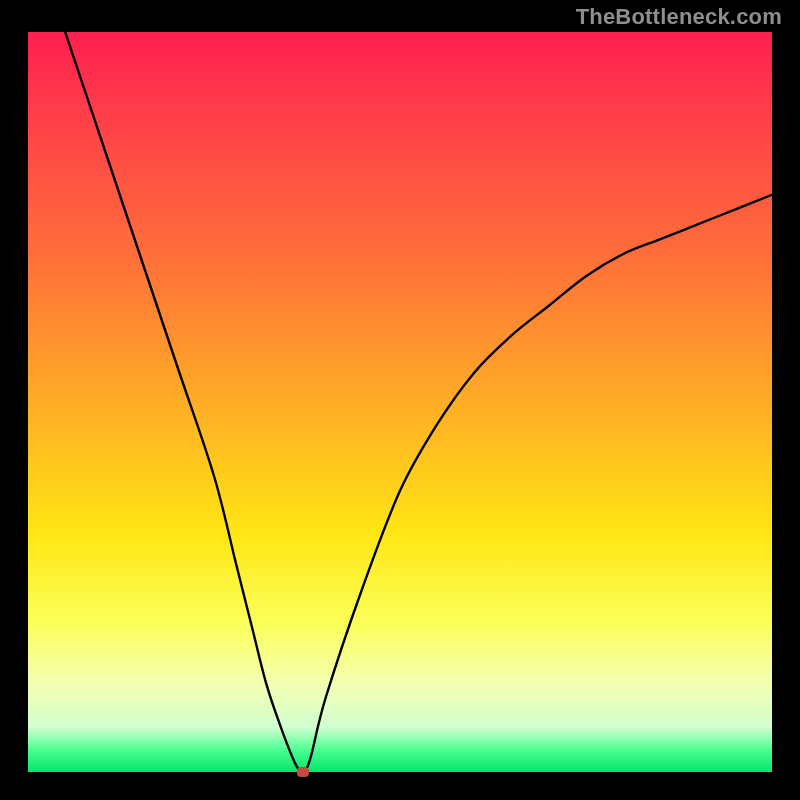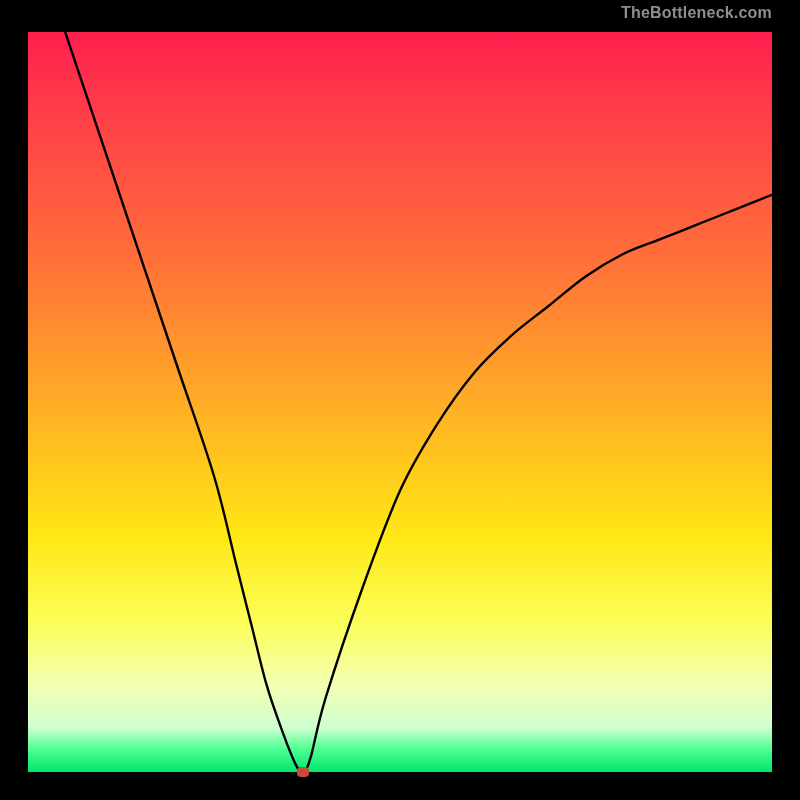--- a/index.html
+++ b/index.html
@@ -15,23 +15,23 @@
     position: absolute;
     top: 0;
     left: 0;
     width: 800px;
     height: 800px;
     background: #000;
   }
   .attribution {
     position: absolute;
     top: 4px;
-    right: 28px;
+    right: 18px;
     color: #8e8e8e;
-    font-size: 16px;
+    font-size: 22px;
     font-weight: 600;
     letter-spacing: 0.2px;
   }
   .plot {
     position: absolute;
     left: 28px;
     top: 32px;
     width: 744px;
     height: 740px;
   }

